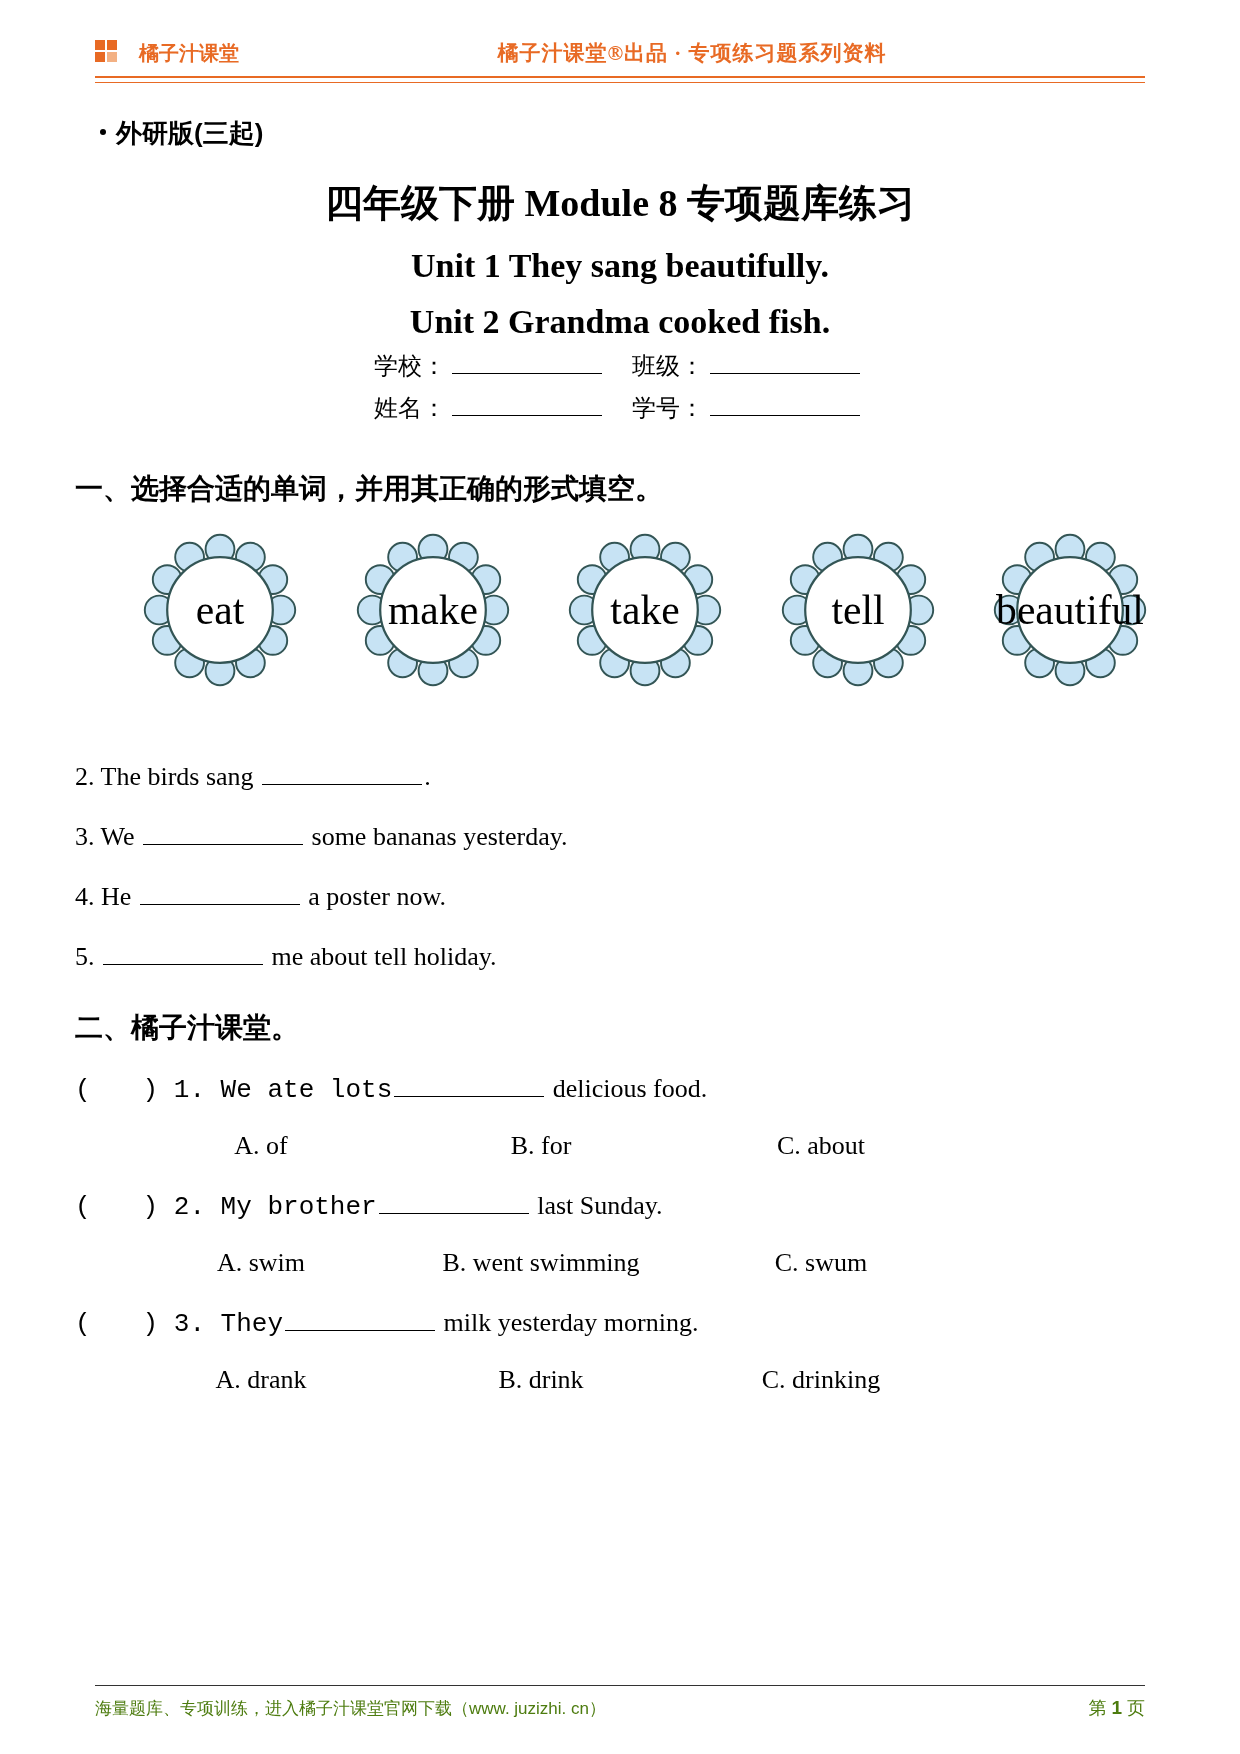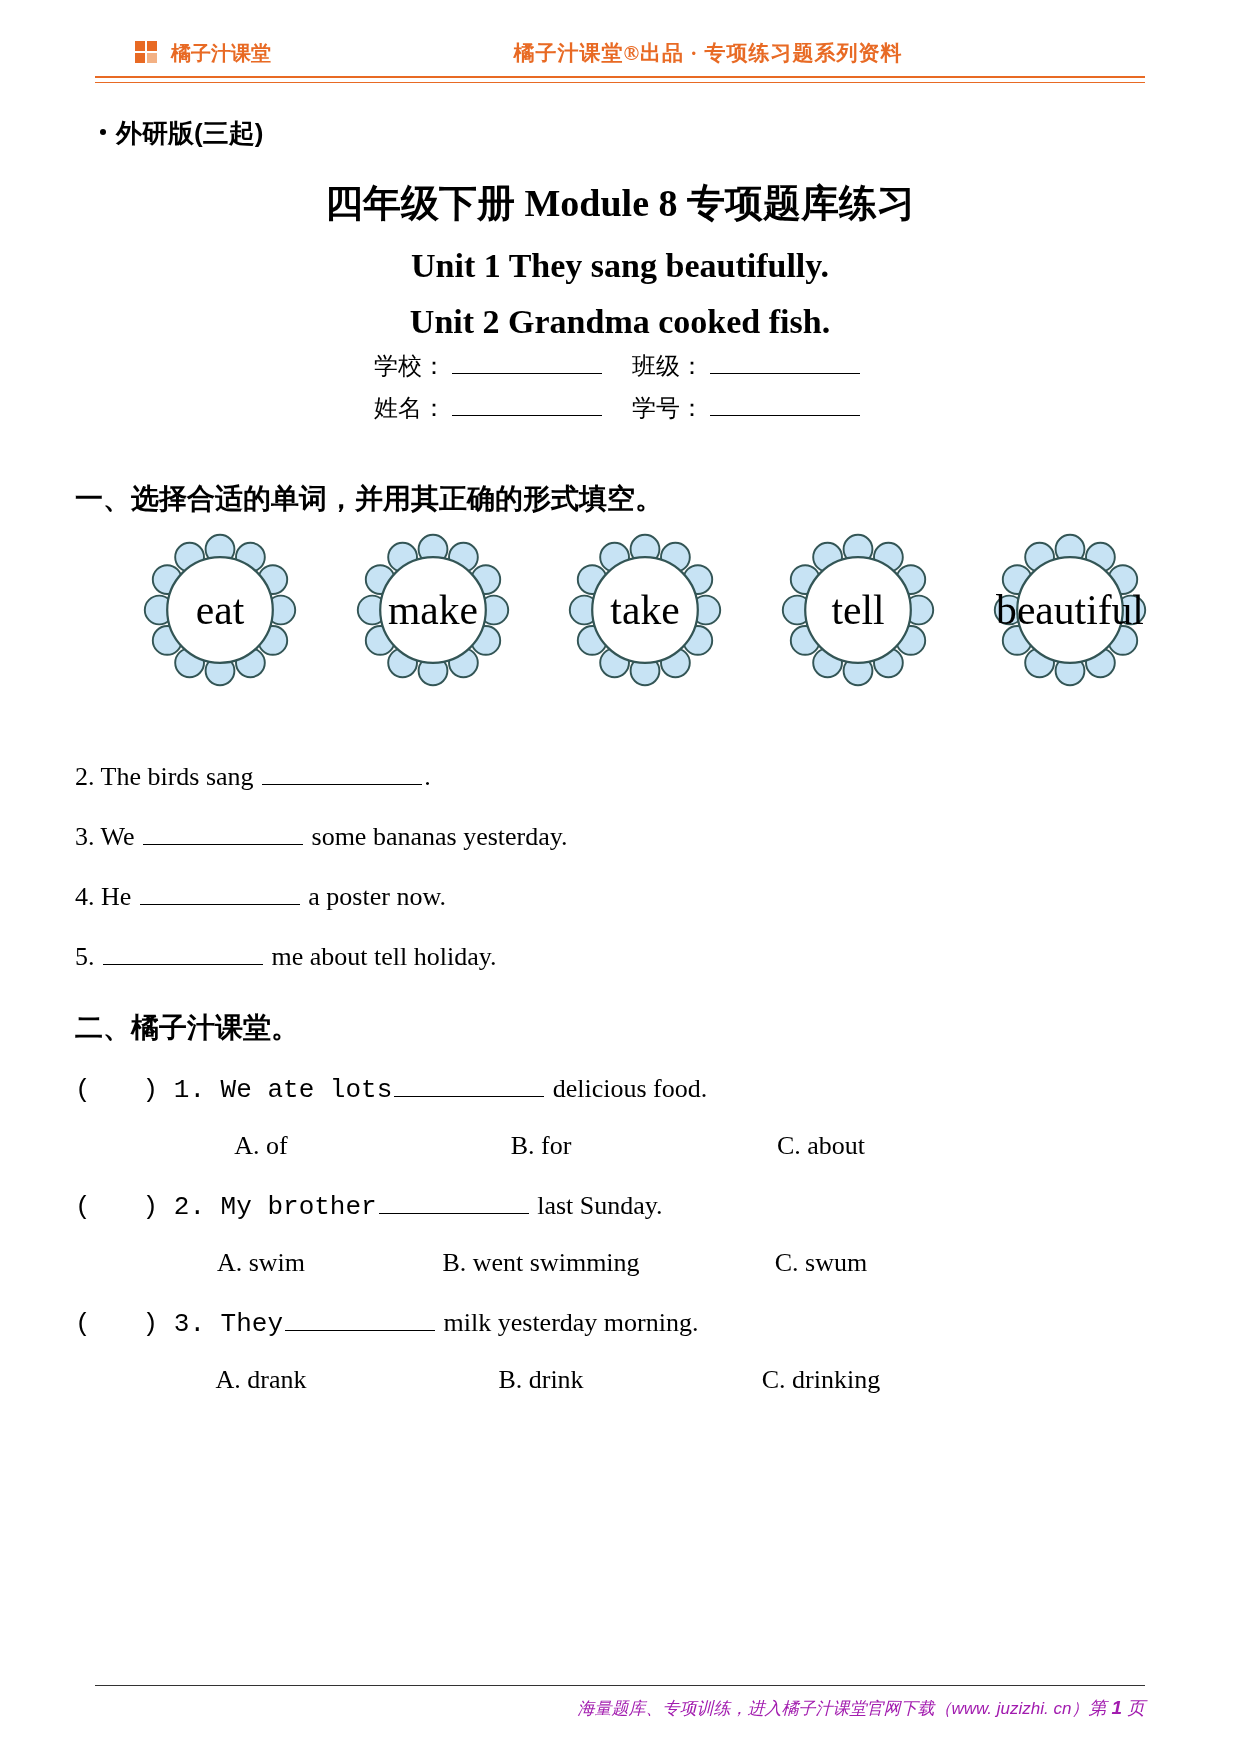--- a/index.html
+++ b/index.html
@@ -20,23 +20,21 @@
     position: absolute;
     top: 36px;
     left: 95px;
     right: 95px;
     height: 34px;
     display: flex;
     align-items: center;
   }
   .logo-block {
     display: flex;
-    align-items: center;
-    gap: 12px;
-    margin-left: 40px;
+    gap: 20px;
   }
   .logo-icon {
     width: 24px; height: 24px; position: relative;
   }
   .logo-icon .sq { position:absolute; width:10px; height:10px; background:#e86a24; }
   .logo-icon .sq.a { left:0; top:0; }
   .logo-icon .sq.b { left:12px; top:0; }
   .logo-icon .sq.c { left:0; top:12px; }
   .logo-icon .sq.d { left:12px; top:12px; background:#f3b184; }
   .logo-text {
@@ -80,21 +78,21 @@
   }
   .info-lines .row { margin-top:10px; }
   .blank-line {
     display:inline-block; border-bottom:1.5px solid #000; width:150px; height:6px;
     margin: 0 6px; vertical-align:baseline;
   }
   .sec-title {
     font-size:28px; font-weight:700;
     font-family:"SimHei","Microsoft YaHei",sans-serif;
   }
-  .sec1-title { position:absolute; left:75px; top:480px; }
+  .sec1-title { position:absolute; left:75px; top:470px; }
   .word-bank {
     position:absolute; top:530px; left:140px; right:90px;
     display:flex; justify-content:space-between; align-items:center;
   }
   .scallop-svg { width:160px; height:160px; display:block; }
   .scallop-text {
     font-family:"Times New Roman",serif; font-size:26px; fill:#000;
     text-anchor:middle; dominant-baseline:middle;
   }
   .q-area {
@@ -117,25 +115,24 @@
     margin-top:30px; padding-left:46px;
     display:grid; grid-template-columns: 280px 280px 280px;
   }
   .opts span { white-space:nowrap;text-align:center; }
   .footer-rule {
     position:absolute; left:95px; right:95px; bottom:68px;
     border-top:1.5px solid #333;
   }
   .footer-row {
     position:absolute; left:95px; right:95px; bottom:34px;
-    display:flex; justify-content:flex-end; align-items:flex-end;
+    display:flex; justify-content:space-between; align-items:flex-end;
     font-size:17px;
     font-family:"SimHei","Microsoft YaHei",sans-serif;
-    color:#a21caf;
-    font-style:italic;
+    color:#4d7c0f;
   }
   .footer-page { font-size:18px; }
   .footer-page b { font-weight:700; font-size:19px; }
 </style>
 </head>
 <body>
 
 <div class="page">
 
   <div class="header-row">

